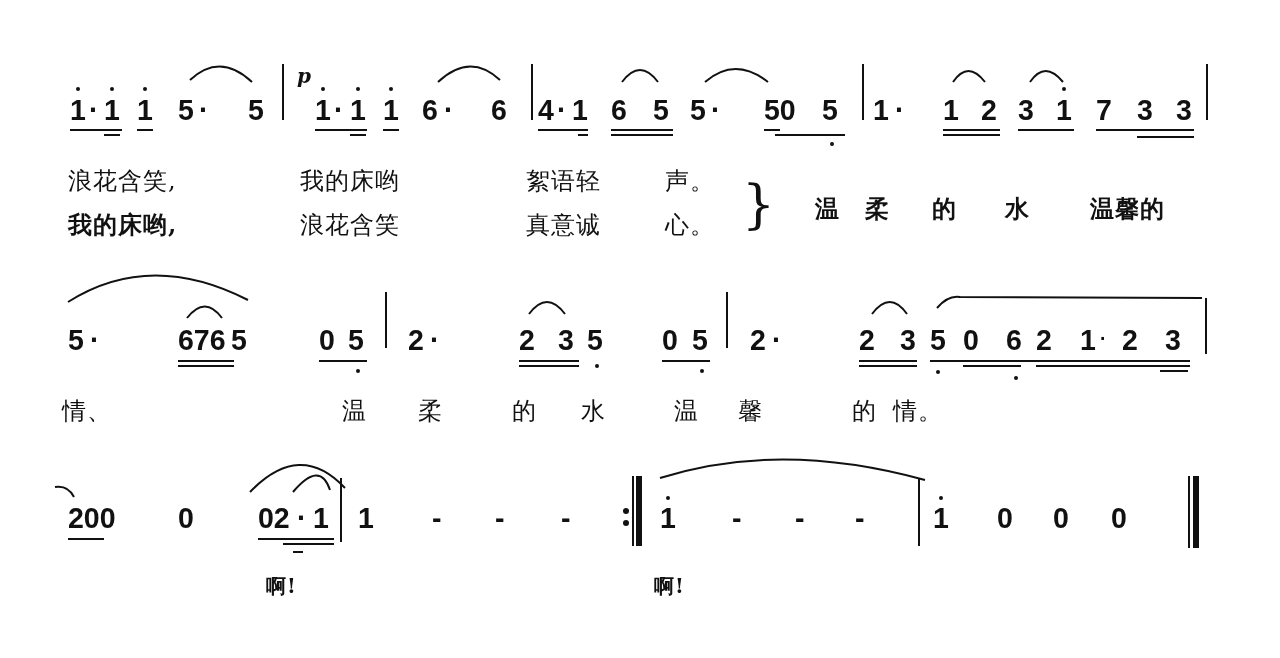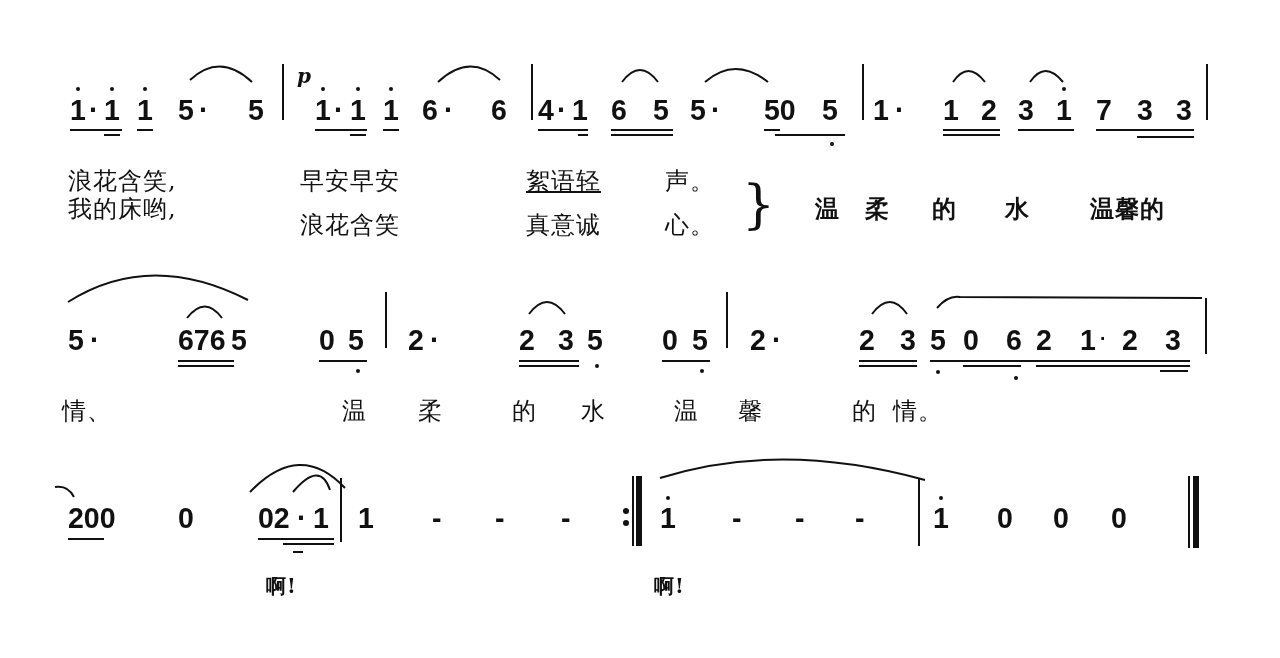--- a/index.html
+++ b/index.html
@@ -110,24 +110,24 @@
   <span class="n" style="left:1137px;top:95px;">3</span>
   <span class="n" style="left:1176px;top:95px;">3</span>
   <div class="ul" style="left:943px;top:129px;width:57px;"></div>
   <div class="ul" style="left:943px;top:134px;width:57px;"></div>
   <div class="ul" style="left:1018px;top:129px;width:56px;"></div>
   <div class="ul" style="left:1096px;top:129px;width:98px;"></div>
   <div class="ul" style="left:1137px;top:136px;width:57px;"></div>
   <div class="bar" style="left:1206px;top:64px;height:56px;"></div>
 
   <span class="lyr" style="left:68px;top:168px;">浪花含笑,</span>
-  <span class="lyr" style="left:300px;top:168px;">早安早安</span>
-  <span class="lyr" style="left:526px;top:168px;text-decoration:underline;">絮语轻</span>
+  <span class="lyr" style="left:300px;top:168px;">我的床哟</span>
+  <span class="lyr" style="left:526px;top:168px;">絮语轻</span>
   <span class="lyr" style="left:665px;top:168px;">声。</span>
-  <span class="lyr" style="left:68px;top:196px;">我的床哟,</span>
+  <span class="lyr" style="left:68px;top:212px;font-weight:bold;">我的床哟,</span>
   <span class="lyr" style="left:300px;top:212px;">浪花含笑</span>
   <span class="lyr" style="left:526px;top:212px;">真意诚</span>
   <span class="lyr" style="left:665px;top:212px;">心。</span>
   <span class="brace" style="left:742px;top:178px;">}</span>
   <span class="lyr lyr-b" style="left:815px;top:196px;">温</span>
   <span class="lyr lyr-b" style="left:865px;top:196px;">柔</span>
   <span class="lyr lyr-b" style="left:932px;top:196px;">的</span>
   <span class="lyr lyr-b" style="left:1005px;top:196px;">水</span>
   <span class="lyr lyr-b" style="left:1090px;top:196px;">温馨的</span>
 

